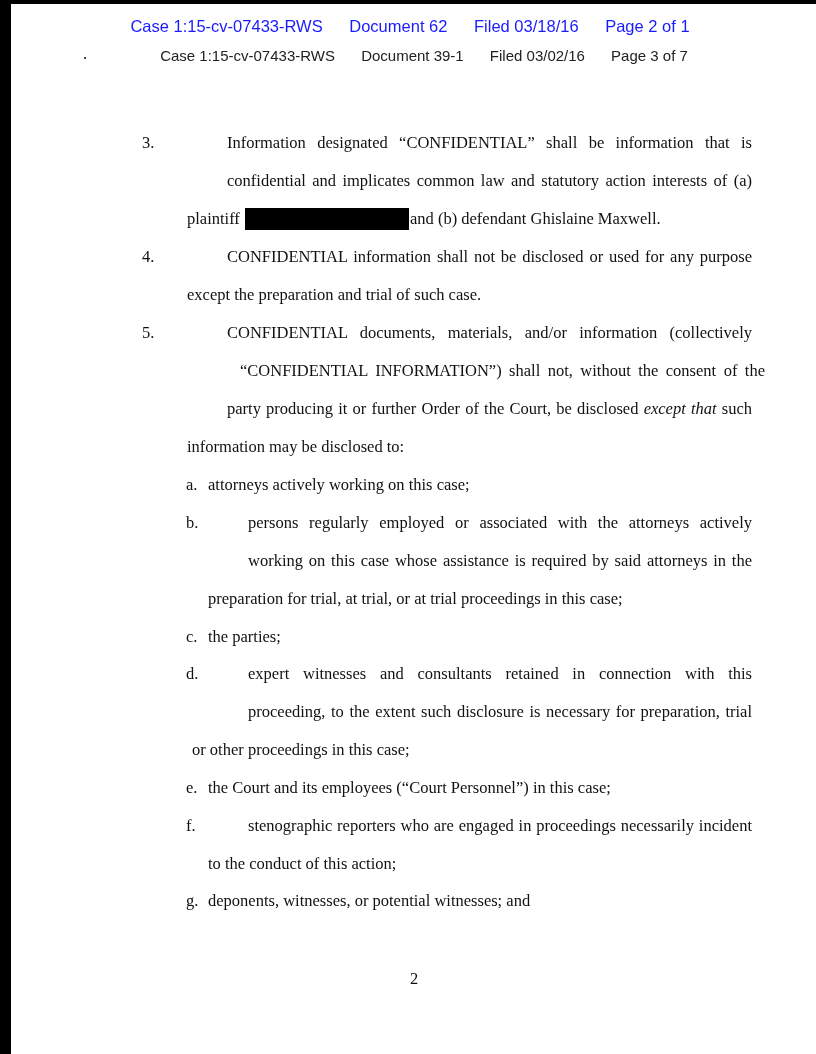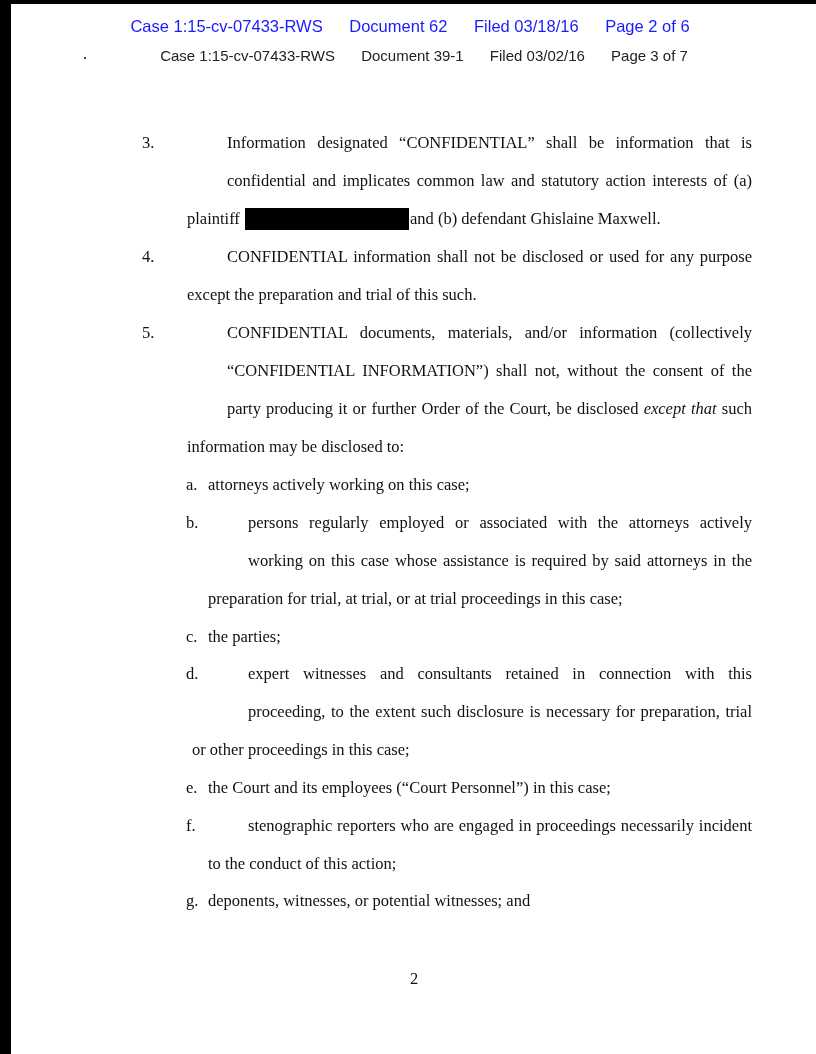--- a/index.html
+++ b/index.html
@@ -40,21 +40,21 @@
 <body>
 
 <div class="left-bar"></div>
 <div class="top-bar"></div>
 <div class="speck"></div>
 
 <div class="header1">
   <span>Case 1:15-cv-07433-RWS</span>
   <span>Document 62</span>
   <span>Filed 03/18/16</span>
-  <span>Page 2 of 6</span>
+  <span>Page 2 of 1</span>
 </div>
 <div class="header2">
   <span>Case 1:15-cv-07433-RWS</span>
   <span>Document 39-1</span>
   <span>Filed 03/02/16</span>
   <span>Page 3 of 7</span>
 </div>
 
 <div>
   <div class="num" style="top:133px">3.</div>
@@ -62,27 +62,27 @@
   <div class="line just" style="top:171px; left:187px; width:525px">confidential and implicates common law and statutory action interests of (a)</div>
   <div class="line" style="top:208px; left:187px">
     <span>plaintiff</span>
     <span class="redact"></span><span>and (b) defendant Ghislaine Maxwell.</span>
   </div>
 </div>
 
 <div>
   <div class="num" style="top:247px">4.</div>
   <div class="line just" style="top:247px; left:187px; width:525px">CONFIDENTIAL information shall not be disclosed or used for any purpose</div>
-  <div class="line" style="top:285px; left:187px">except the preparation and trial of this such.</div>
+  <div class="line" style="top:285px; left:187px">except the preparation and trial of such case.</div>
 </div>
 
 <div>
   <div class="num" style="top:323px">5.</div>
   <div class="line just" style="top:323px; left:187px; width:525px">CONFIDENTIAL documents, materials, and/or information (collectively</div>
-  <div class="line just" style="top:361px; left:187px; width:525px">“CONFIDENTIAL INFORMATION”) shall not, without the consent of the</div>
+  <div class="line just" style="top:361px; left:200px; width:525px">“CONFIDENTIAL INFORMATION”) shall not, without the consent of the</div>
   <div class="line just" style="top:399px; left:187px; width:525px"><span>party producing it or further Order of the Court, be disclosed</span> <em>except that</em> <span>such</span></div>
   <div class="line" style="top:437px; left:187px">information may be disclosed to:</div>
 </div>
 
 <div>
   <div class="letter" style="top:475px">a.</div>
   <div class="line" style="top:475px; left:208px">attorneys actively working on this case;</div>
 </div>
 
 <div>

